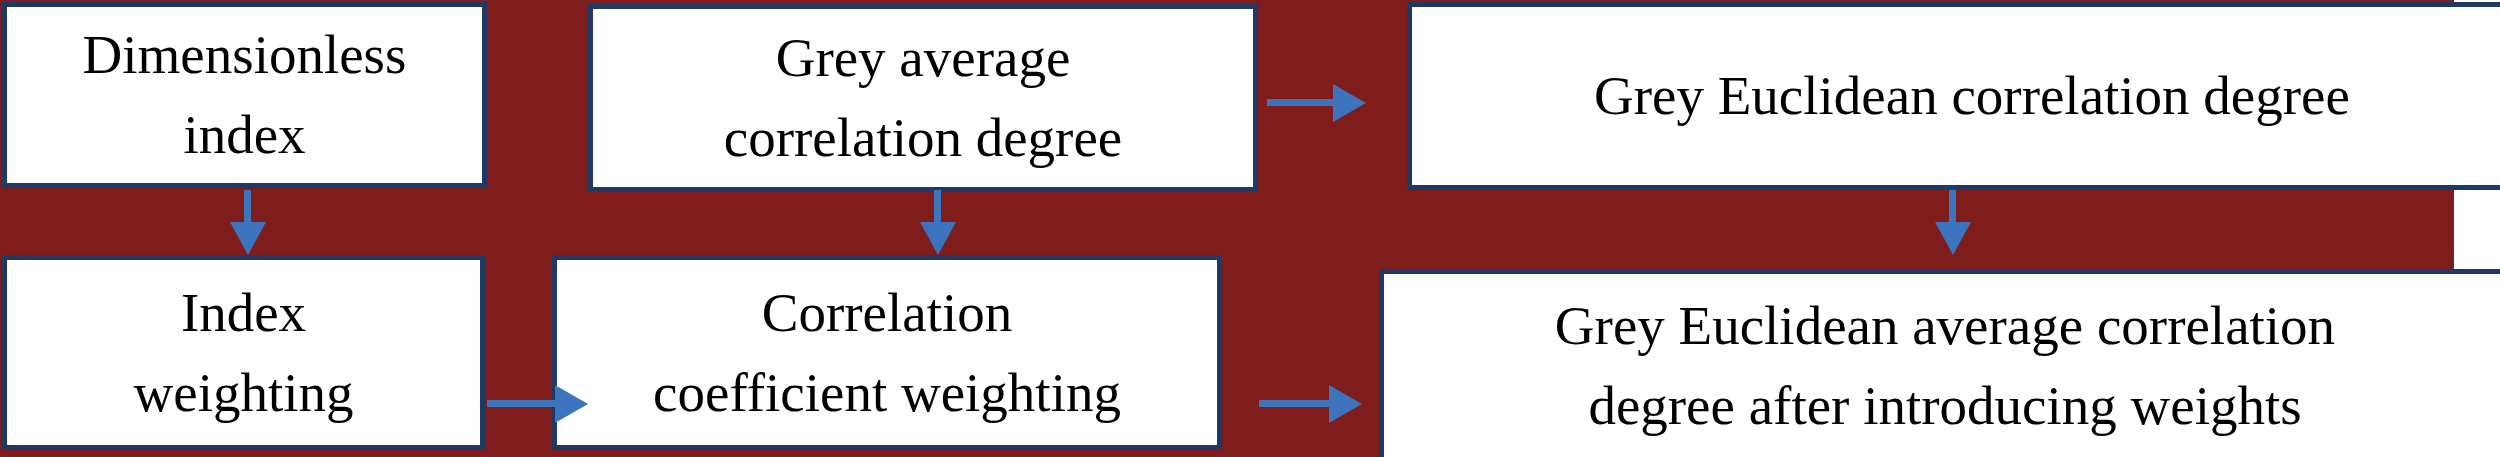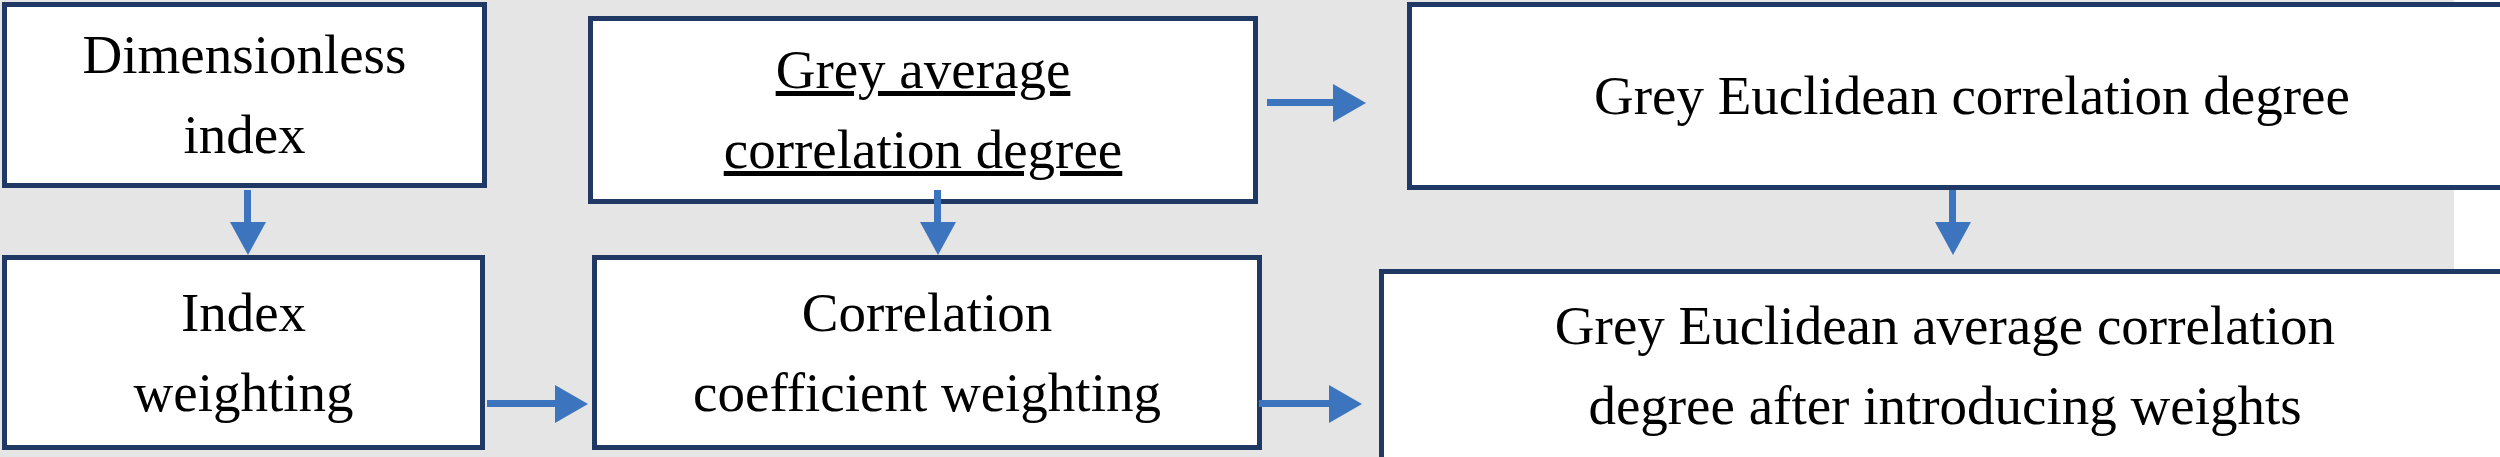--- a/index.html
+++ b/index.html
@@ -1,44 +1,44 @@
 <!DOCTYPE html>
 <html><head>
 <meta charset="utf-8">
 <style>
   html, body { margin: 0; padding: 0; background: #ffffff; }
   #canvas {
     position: relative;
     width: 2454px;
     height: 457px;
-    background: #e5e5e5;
+    background: #7f1d1d;
     font-family: "Liberation Serif", "DejaVu Serif", serif;
   }
   .box {
     position: absolute;
     box-sizing: border-box;
     background: #ffffff;
     border: 5px solid #1f3864;
     display: flex;
     align-items: center;
     justify-content: center;
     text-align: center;
   }
   .label {
     color: #000000;
     font-size: 55px;
     line-height: 80px;
     white-space: pre-line;
   }
   
   #n0 { left: 2px;    top: 2px;   width: 485px;  height: 186px; }
-  #n1 { left: 588px;  top: 16px;   width: 670px;  height: 188px; text-decoration: underline; }
+  #n1 { left: 588px;  top: 4px;   width: 670px;  height: 188px; }
   #n2 { left: 1367px; top: 2px;   width: 1130px; height: 188px; margin-left: 40px; }
   #n3 { left: 2px;    top: 255px; width: 483px;  height: 195px; }
-  #n4 { left: 592px;  top: 255px; width: 670px;  height: 195px; }
+  #n4 { left: 552px;  top: 255px; width: 670px;  height: 195px; }
   #n5 { left: 1363px; top: 269px; width: 1132px; height: 194px; margin-left: 16px; }
 
   .edge { position: absolute; }
   .shaft-h { position: absolute; height: 7px; background: #3c74bd; }
   .shaft-v { position: absolute; width: 7px;  background: #3c74bd; }
   .head-right {
     position: absolute; width: 0; height: 0;
     border-top: 19px solid transparent;
     border-bottom: 19px solid transparent;
     border-left: 33px solid #3c74bd;

